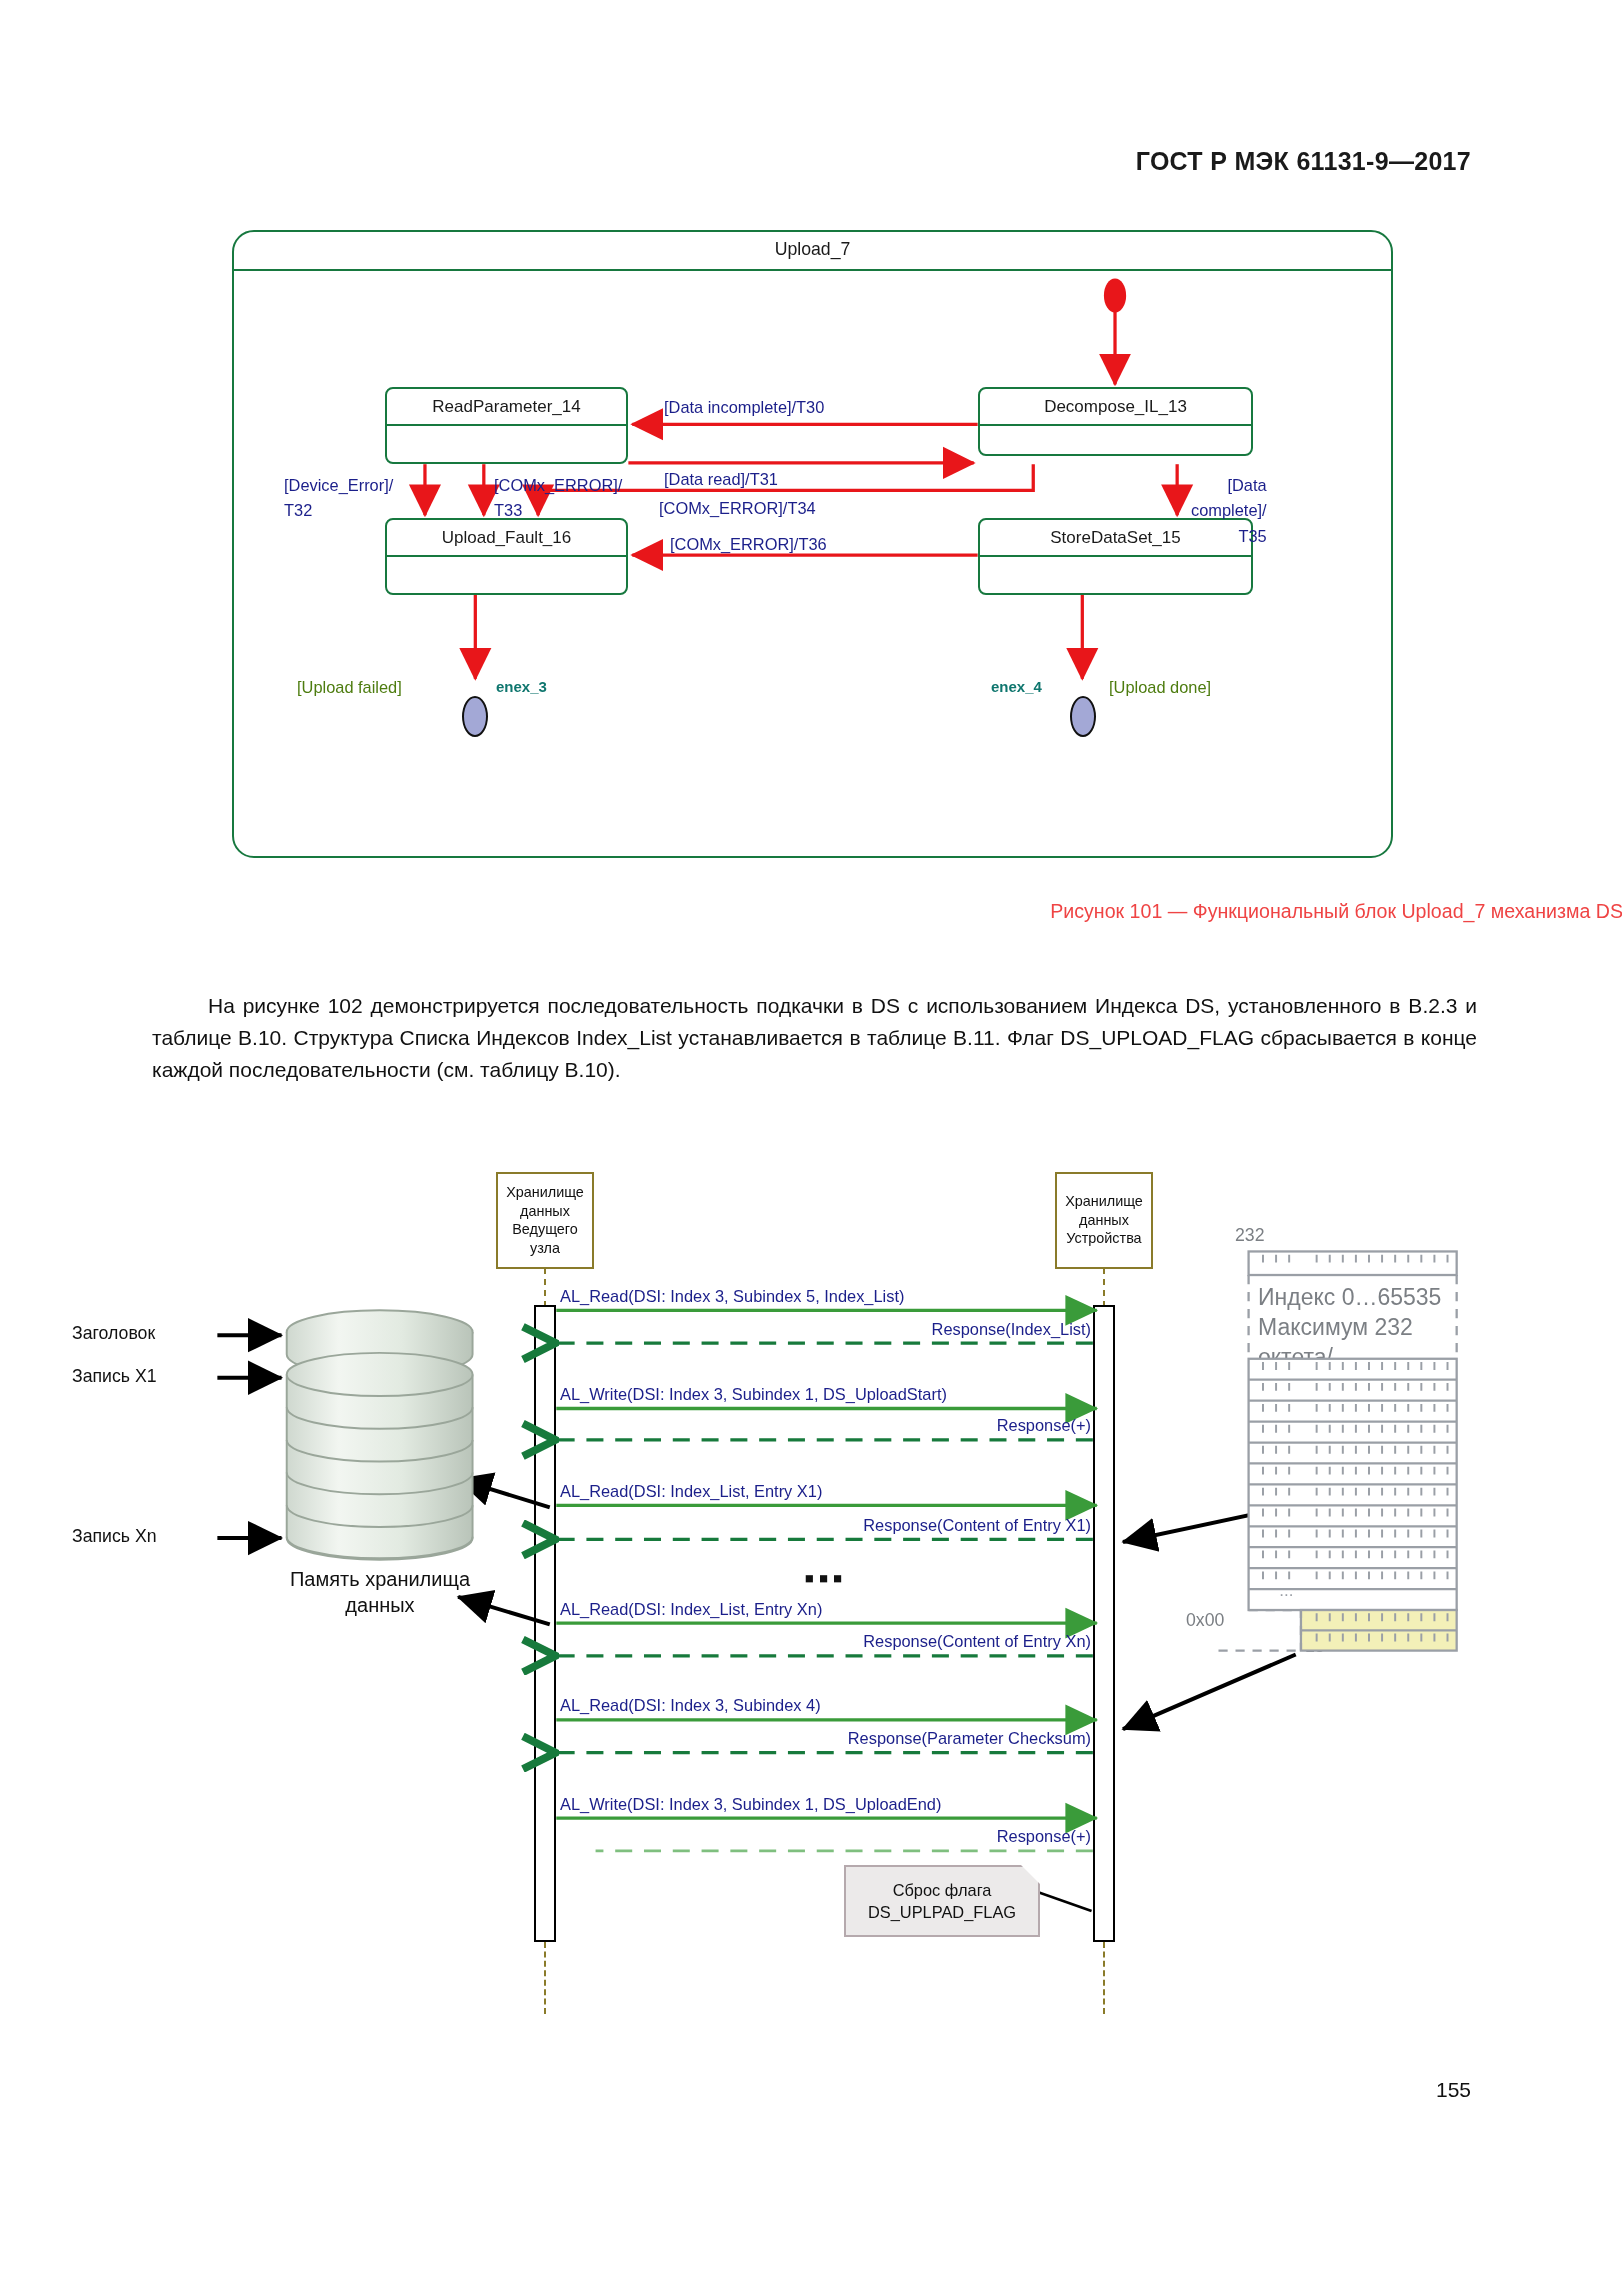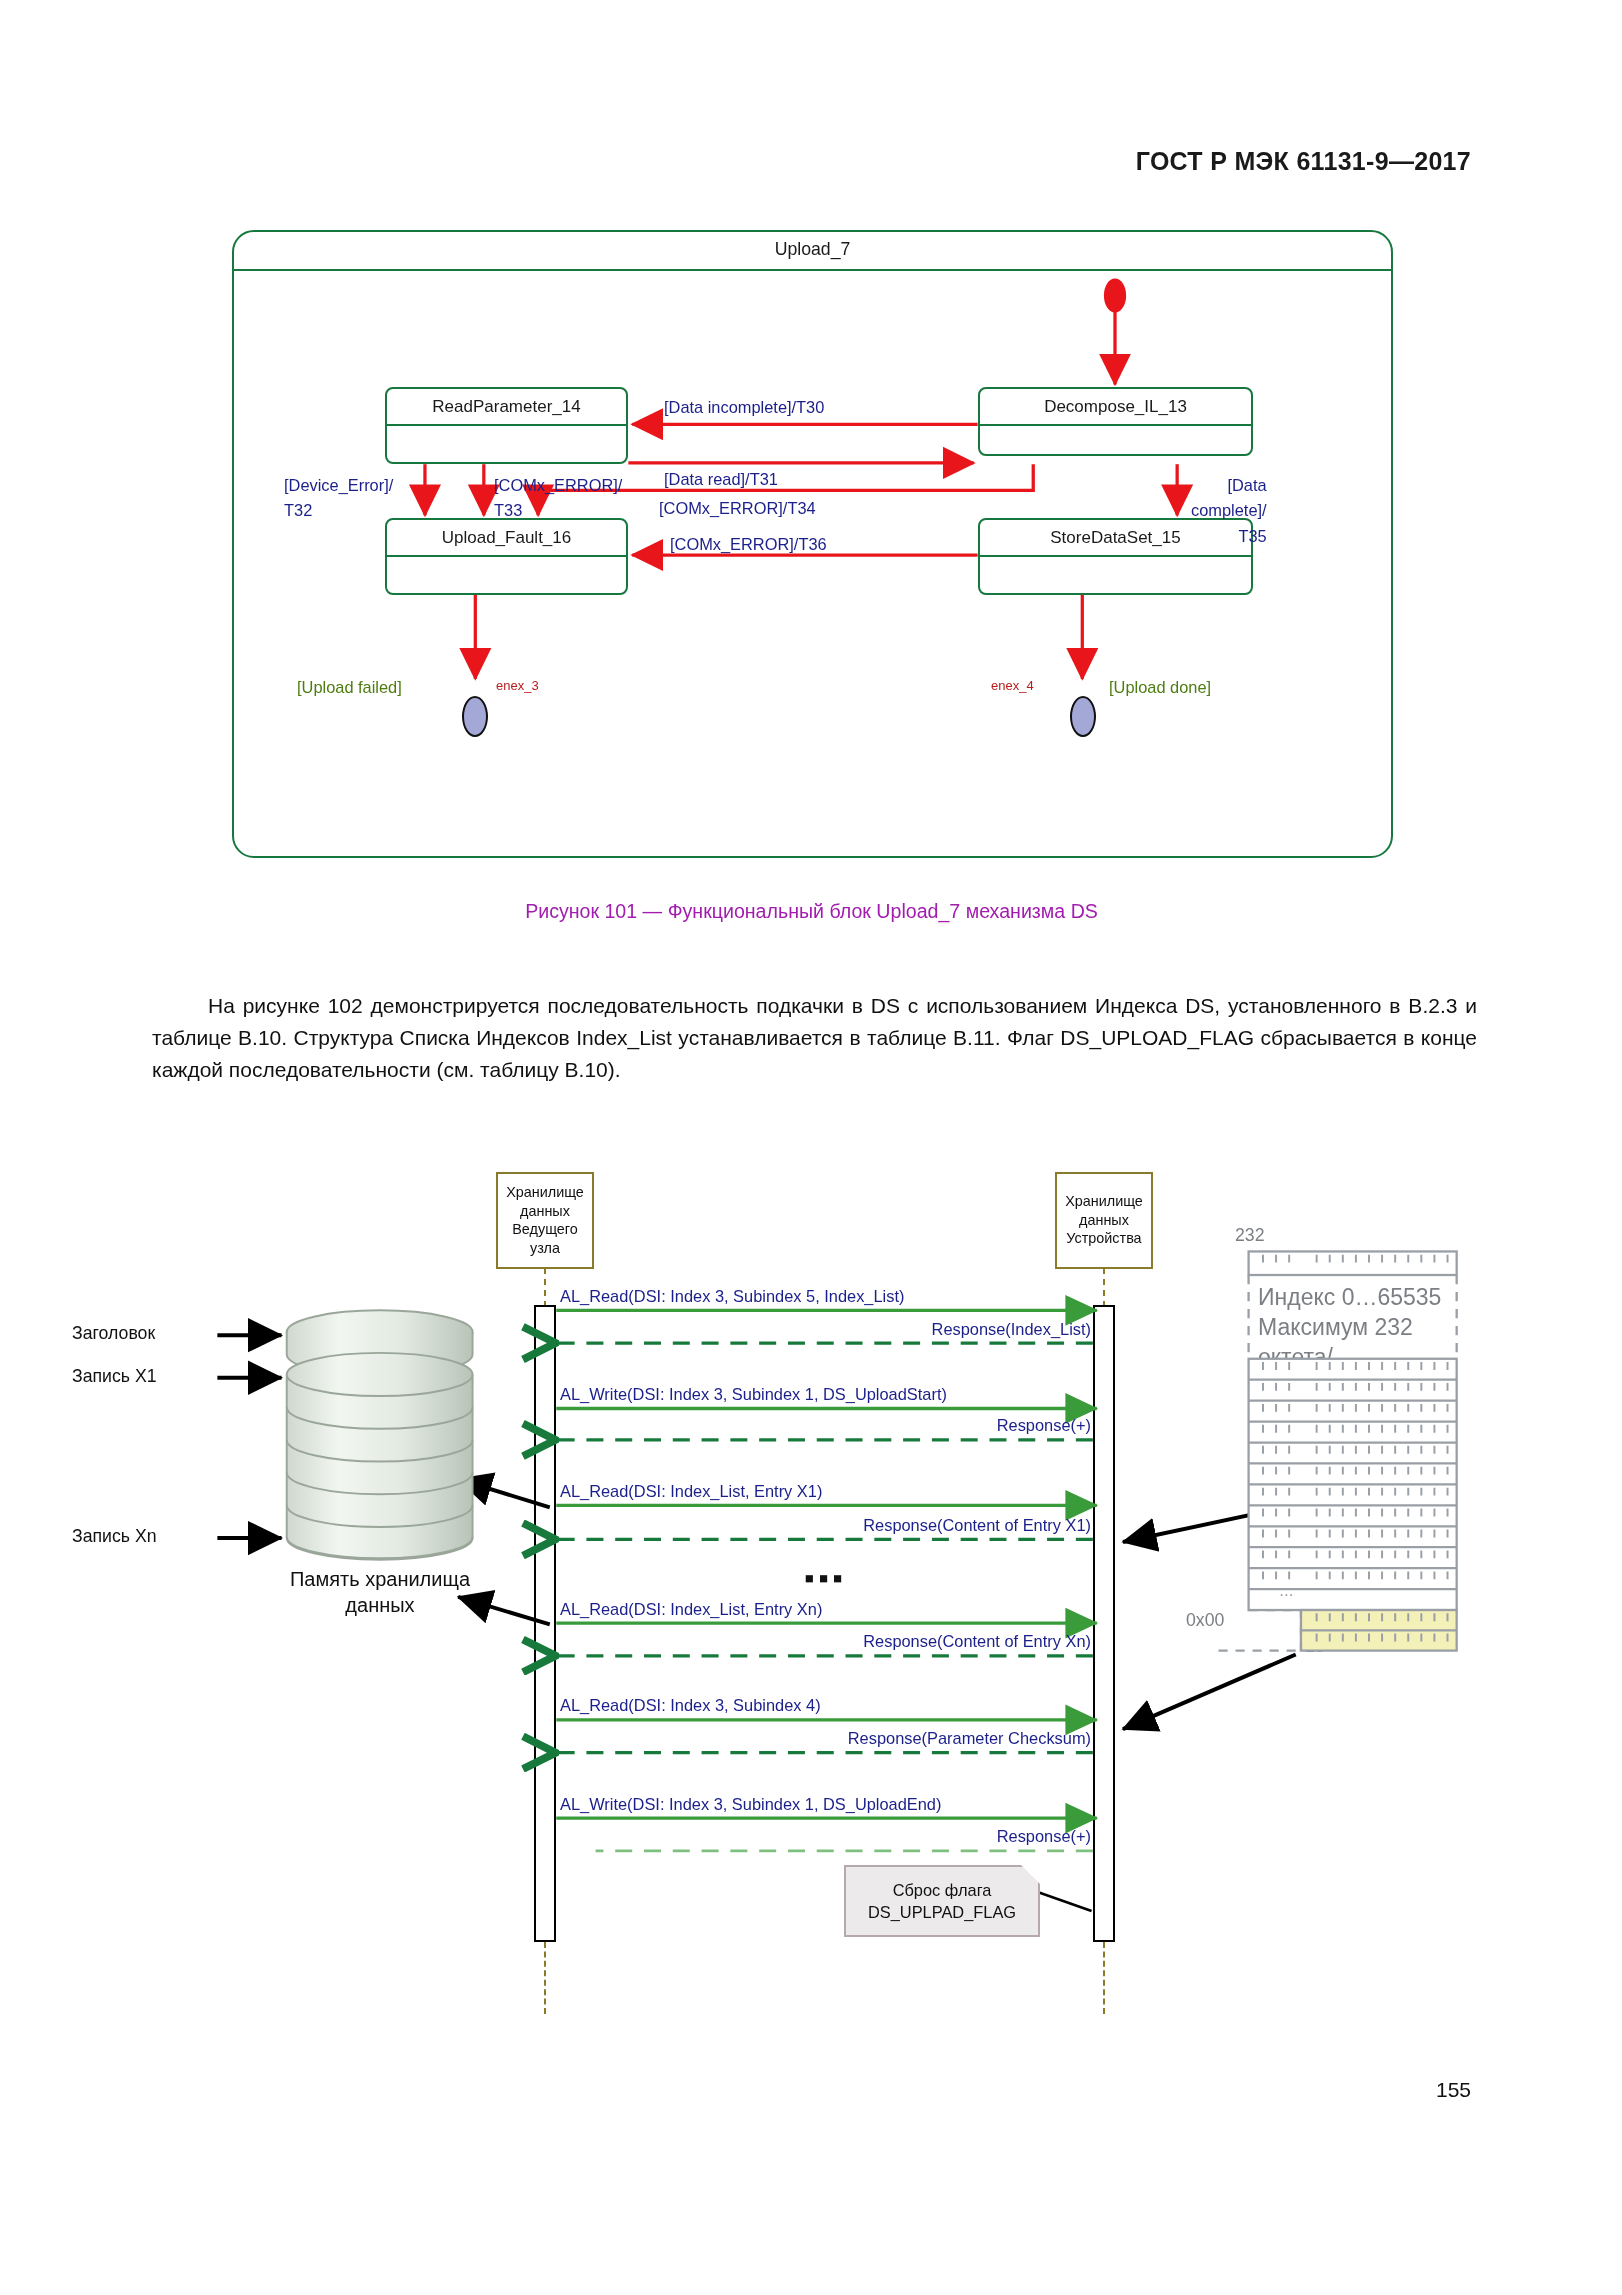--- a/index.html
+++ b/index.html
@@ -52,31 +52,31 @@
   .st-store  { left:746px; top:288px; width:275px; height:77px; }
 
   .red-lbl{
     position:absolute; color:#1b1f8a; font-size:16.4px;
     white-space:pre; line-height:1.55;
   }
   .blk-lbl{
     position:absolute; color:#4d7c0f; font-size:16.4px; white-space:nowrap;
   }
   .enex-lbl{
-    position:absolute; color:#b91c1c; font-size:13px; white-space:nowrap;
+    position:absolute; color:#0f766e; font-size:15px; white-space:nowrap;font-weight:bold;
   }
   .enex-node{
     position:absolute; width:26px; height:41px; border-radius:50%;
     background:#a3a8d6; border:2px solid #111; box-sizing:border-box;
   }
   .svg-layer{ position:absolute; inset:0; overflow:visible; }
 
   .cap{
-    position:absolute; width:100%; text-align:center;
-    font-size:19.6px; color:#a21caf;
+    position:absolute; width:100%; text-align:right;
+    font-size:19.6px; color:#ef4444;
   }
 
   
   .para{
     position:absolute; left:152px; top:990px; width:1325px;
     font-size:21px; line-height:1.52; text-align:justify;
     text-indent:56px; color:#111;
   }
 
   

